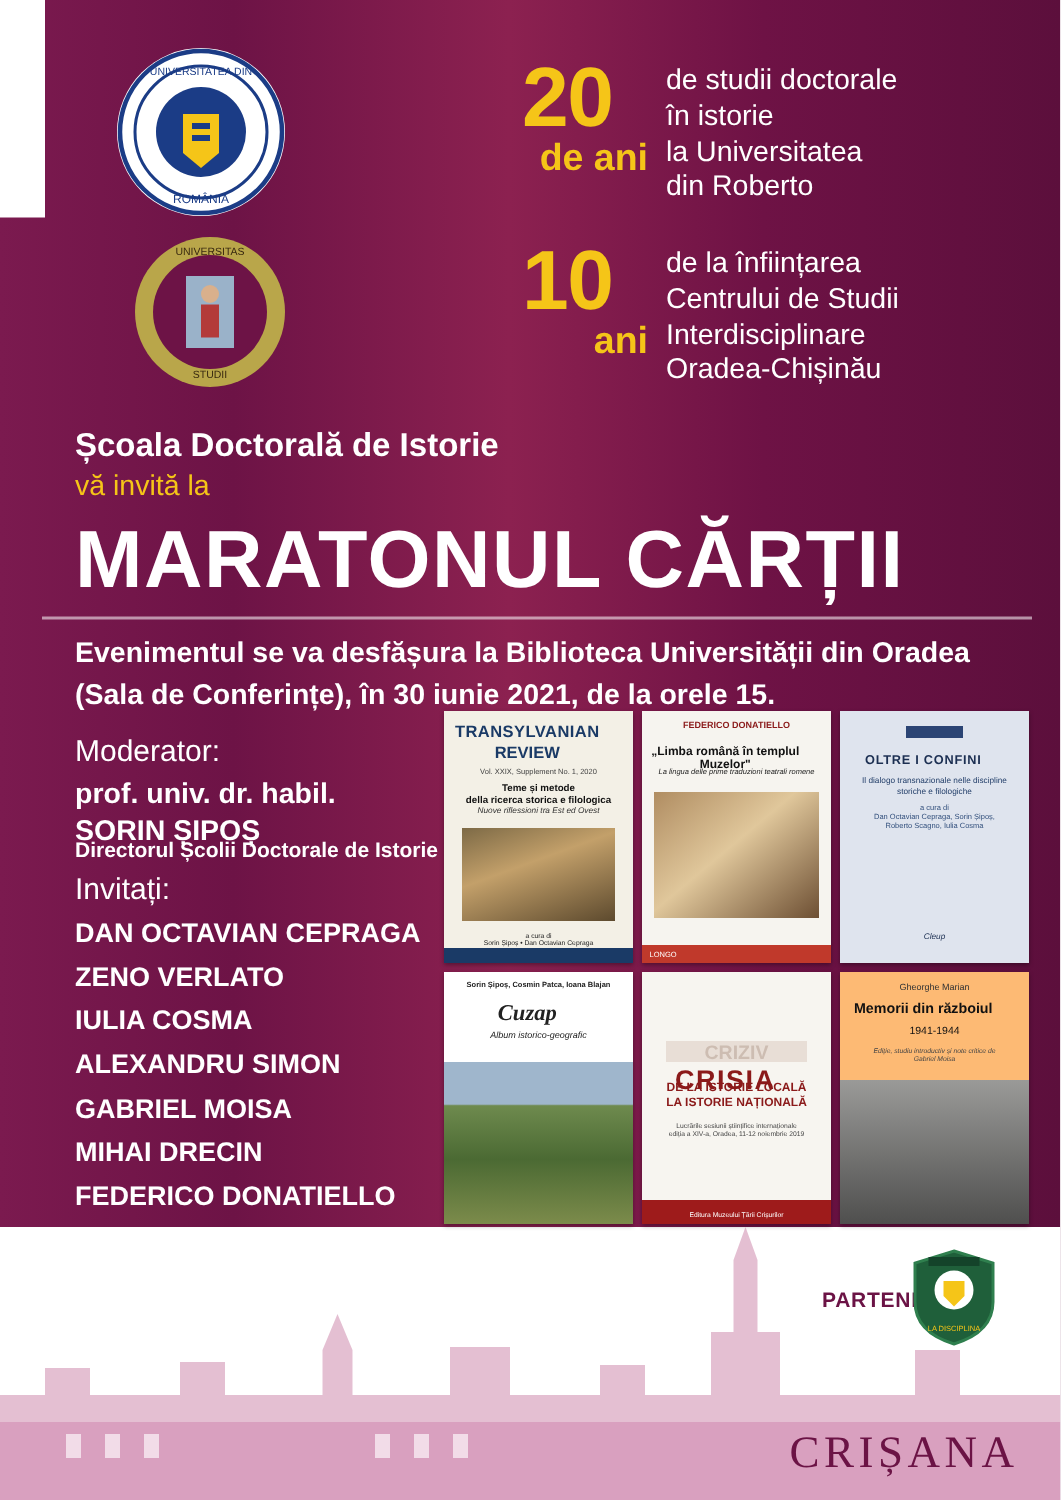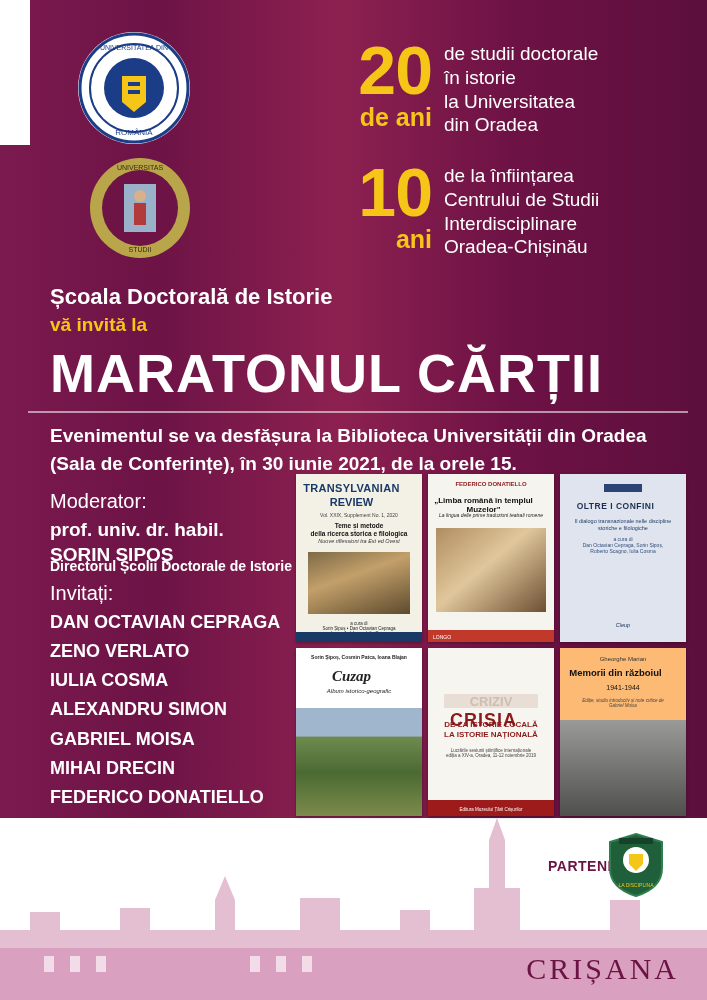--- a/index.html
+++ b/index.html
@@ -65,24 +65,23 @@
   .anniv {
     position: absolute;
     display: flex;
     align-items: flex-start;
   }
   .anniv-1 { left: 348px; top: 38px; }
   .anniv-2 { left: 348px; top: 160px; }
   .big-num {
     color: #f5c518;
     font-weight: bold;
-    font-size: 68px;
+    font-size: 56px;
     line-height: 0.95;
     letter-spacing: -1px;
-    text-align: right;
     width: 84px;
   }
   .sub-num {
     color: #f5c518;
     font-weight: bold;
     font-size: 25px;
     line-height: 1.0;
     text-align: right;
     width: 84px;
     margin-top: 2px;
@@ -101,21 +100,21 @@
     left: 50px; top: 284px;
     color: #ffffff;
     font-size: 22px;
     font-weight: bold;
   }
   .invite-line {
     position: absolute;
     left: 50px; top: 314px;
     color: #f5c518;
     font-size: 19px;
-    font-weight: bold;
+    font-weight: normal;
   }
   .maraton {
     position: absolute;
     left: 50px; top: 342px;
     color: #ffffff;
     font-size: 54px;
     font-weight: bold;
     letter-spacing: 1px;
   }
   .rule {
@@ -339,21 +338,21 @@
     </div>
 
     <div class="anniv anniv-1">
       <div>
         <div class="big-num">20</div>
         <div class="sub-num">de ani</div>
       </div>
       <div class="anniv-text">de studii doctorale
 în istorie
 la Universitatea
-din Oradea</div>
+din Roberto</div>
     </div>
 
     <div class="anniv anniv-2">
       <div>
         <div class="big-num">10</div>
         <div class="sub-num">ani</div>
       </div>
       <div class="anniv-text">de la înființarea
 Centrului de Studii
 Interdisciplinare

